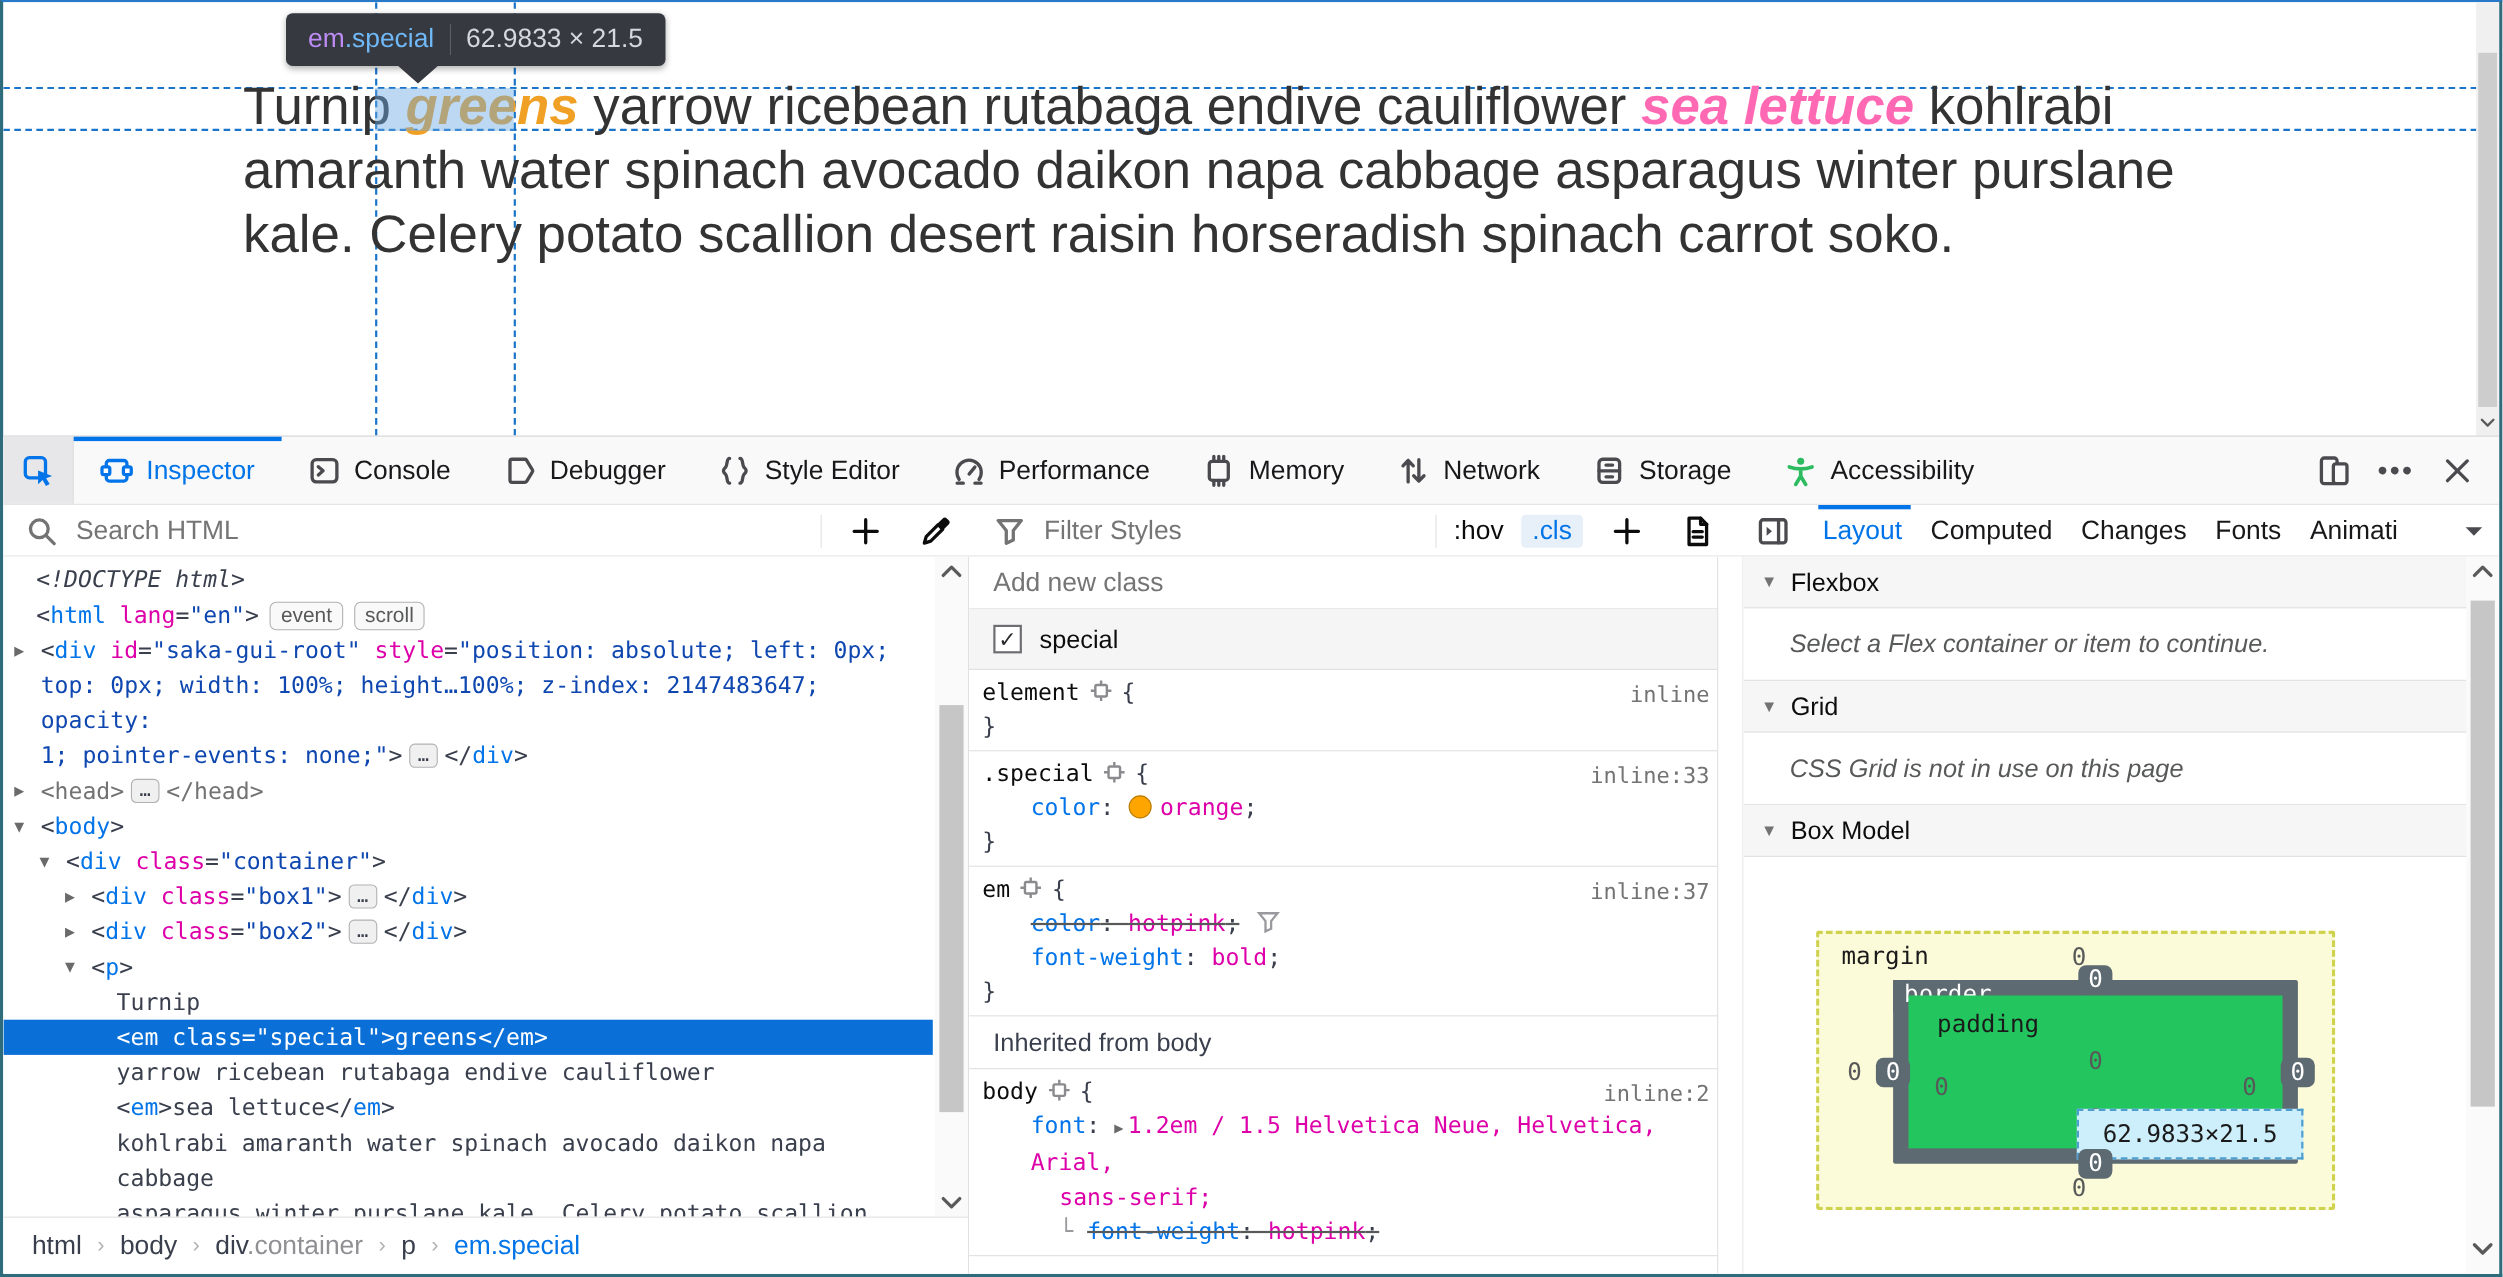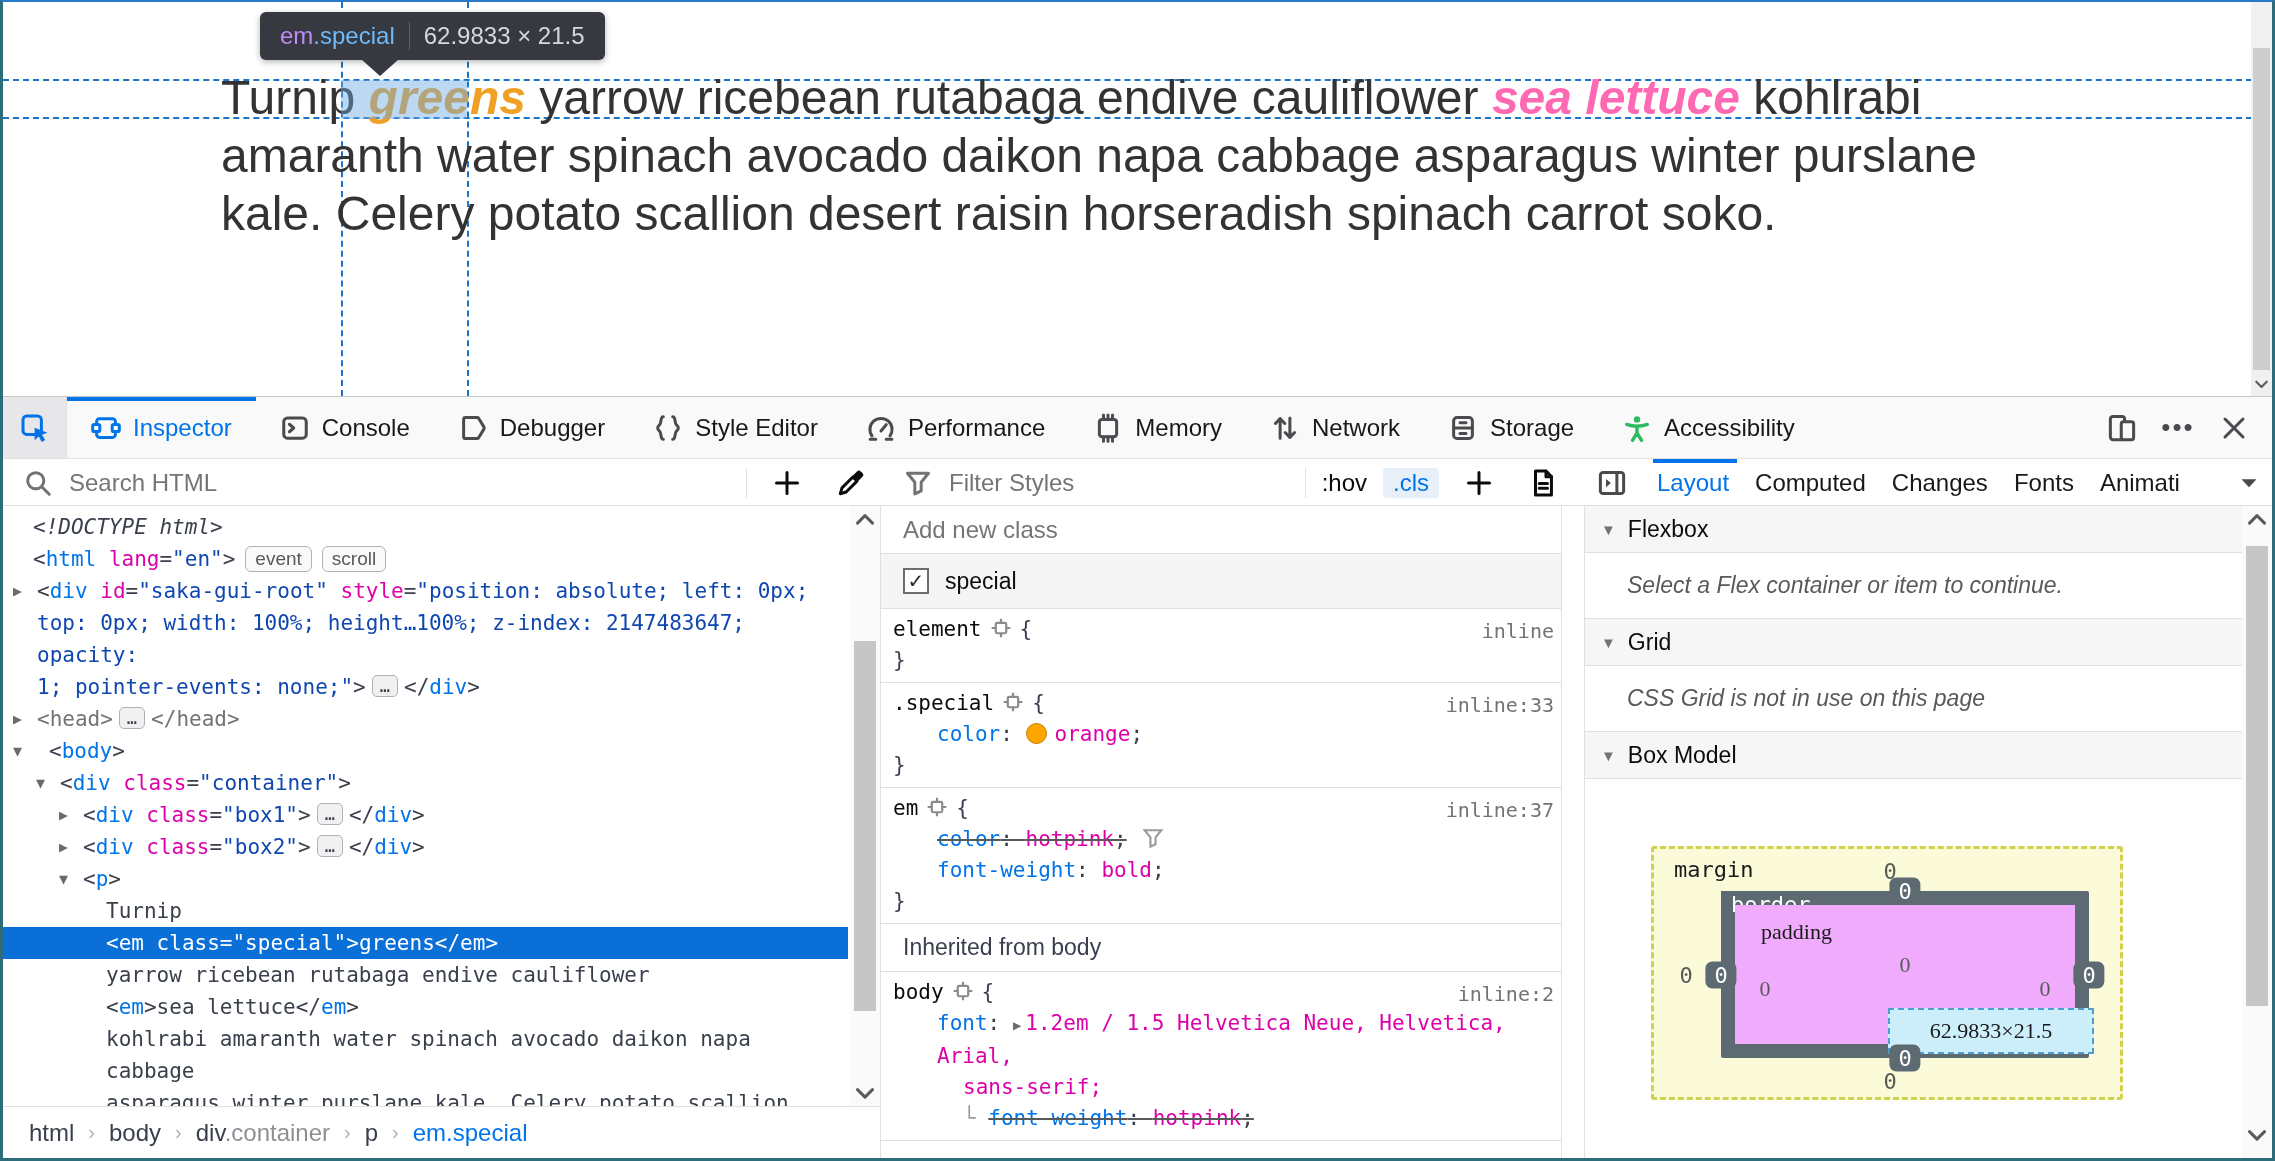--- a/index.html
+++ b/index.html
@@ -106,21 +106,21 @@
   
   .lay-section-hdr { height:47px; background:#f6f6f7; border-bottom:1px solid #e0e0e2; display:flex; align-items:center; gap:12px; padding-left:16px; font-size:23px; color:#0c0c0d; }
   .twisty { color:#737373; font-size:15px; }
   .lay-msg { height:66px; border-bottom:1px solid #e0e0e2; display:flex; align-items:center; padding-left:42px; font-size:23px; font-style:italic; color:#585959; }
   
   .boxmodel { position:absolute; left:66px; top:340px; width:472px; height:254px; background:#fbfbda; border:3px dashed #cfd24c; border-radius:3px;
     font-family:"DejaVu Sans Mono", monospace; font-size:22px; color:#1a1a1a; }
   .bm-label { position:absolute; }
   .bm-val { color:#585959; position:absolute; transform:translate(-50%,-50%); }
   .bm-border { position:absolute; left:67px; top:42px; width:368px; height:167px; background:#5e6a72; border-radius:2px; }
-  .bm-padding { position:absolute; left:14px; top:14px; right:14px; bottom:14px; background:#f0abfc;font-family:Liberation Serif, serif; }
+  .bm-padding { position:absolute; left:14px; top:14px; right:14px; bottom:14px; background:#22c55e; }
   .bm-content { position:absolute; left:153px; top:103px; width:206px; height:46px; background:#cdeffb; border:2px dashed #4e9fd0;
     display:flex; align-items:center; justify-content:center; color:#1a1a1a; }
   .bm-badge { position:absolute; background:#5e6a72; color:#fff; border-radius:7px; padding:1px 9px; transform:translate(-50%,-50%); }
   .bm-bordertag { position:absolute; left:0px; top:0px; background:#5e6a72; color:#fff; border-radius:0 0 6px 0; padding:1px 12px 3px 10px; }
   .bm-footer { position:absolute; left:38px; right:60px; top:650px; display:flex; justify-content:space-between; font-size:23px; color:#393f4c; }
   .bm-footer .pos { color:#585959; }
   .layout-scrollbar { position:absolute; right:0; top:0; width:30px; height:100%; background:#fafafa; }
   .l-thumb { position:absolute; left:4px; right:4px; top:40px; height:460px; background:#c6c6c6; }
   svg { display:block; }
 </style>
@@ -345,21 +345,21 @@
             <div class="mrow">
               <span class="arrow" style="left: 10px;">▶</span>
               <span class="rowtext" style="padding-left: 34px;"><span class="tk tk-p">&lt;</span><span class="tk tk-t">div</span><span class="tk tk-a"> id</span><span class="tk tk-p">=</span><span class="tk tk-v">"saka-gui-root"</span><span class="tk tk-a"> style</span><span class="tk tk-p">=</span><span class="tk tk-v">"position: absolute; left: 0px;</span><br><span class="tk tk-v">top: 0px; width: 100%; height…100%; z-index: 2147483647; opacity:</span><br><span class="tk tk-v">1; pointer-events: none;"</span><span class="tk tk-p">&gt;</span><span class="tk-e">…</span><span class="tk tk-p">&lt;/</span><span class="tk tk-t">div</span><span class="tk tk-p">&gt;</span></span>
             </div>
             <div class="mrow">
               <span class="arrow" style="left: 10px;">▶</span>
               <span class="rowtext" style="padding-left: 34px;"><span class="tk tk-g">&lt;head&gt;</span><span class="tk-e">…</span><span class="tk tk-g">&lt;/head&gt;</span></span>
             </div>
             <div class="mrow">
               <span class="arrow" style="left: 10px;">▼</span>
-              <span class="rowtext" style="padding-left: 34px; margin-left: 12px;"><span class="tk tk-p">&lt;</span><span class="tk tk-t">body</span><span class="tk tk-p">&gt;</span></span>
+              <span class="rowtext" style="padding-left: 34px;"><span class="tk tk-p">&lt;</span><span class="tk tk-t">body</span><span class="tk tk-p">&gt;</span></span>
             </div>
             <div class="mrow">
               <span class="arrow" style="left: 33px;">▼</span>
               <span class="rowtext" style="padding-left: 57px;"><span class="tk tk-p">&lt;</span><span class="tk tk-t">div</span><span class="tk tk-a"> class</span><span class="tk tk-p">=</span><span class="tk tk-v">"container"</span><span class="tk tk-p">&gt;</span></span>
             </div>
             <div class="mrow">
               <span class="arrow" style="left: 56px;">▶</span>
               <span class="rowtext" style="padding-left: 80px;"><span class="tk tk-p">&lt;</span><span class="tk tk-t">div</span><span class="tk tk-a"> class</span><span class="tk tk-p">=</span><span class="tk tk-v">"box1"</span><span class="tk tk-p">&gt;</span><span class="tk-e">…</span><span class="tk tk-p">&lt;/</span><span class="tk tk-t">div</span><span class="tk tk-p">&gt;</span></span>
             </div>
             <div class="mrow">

